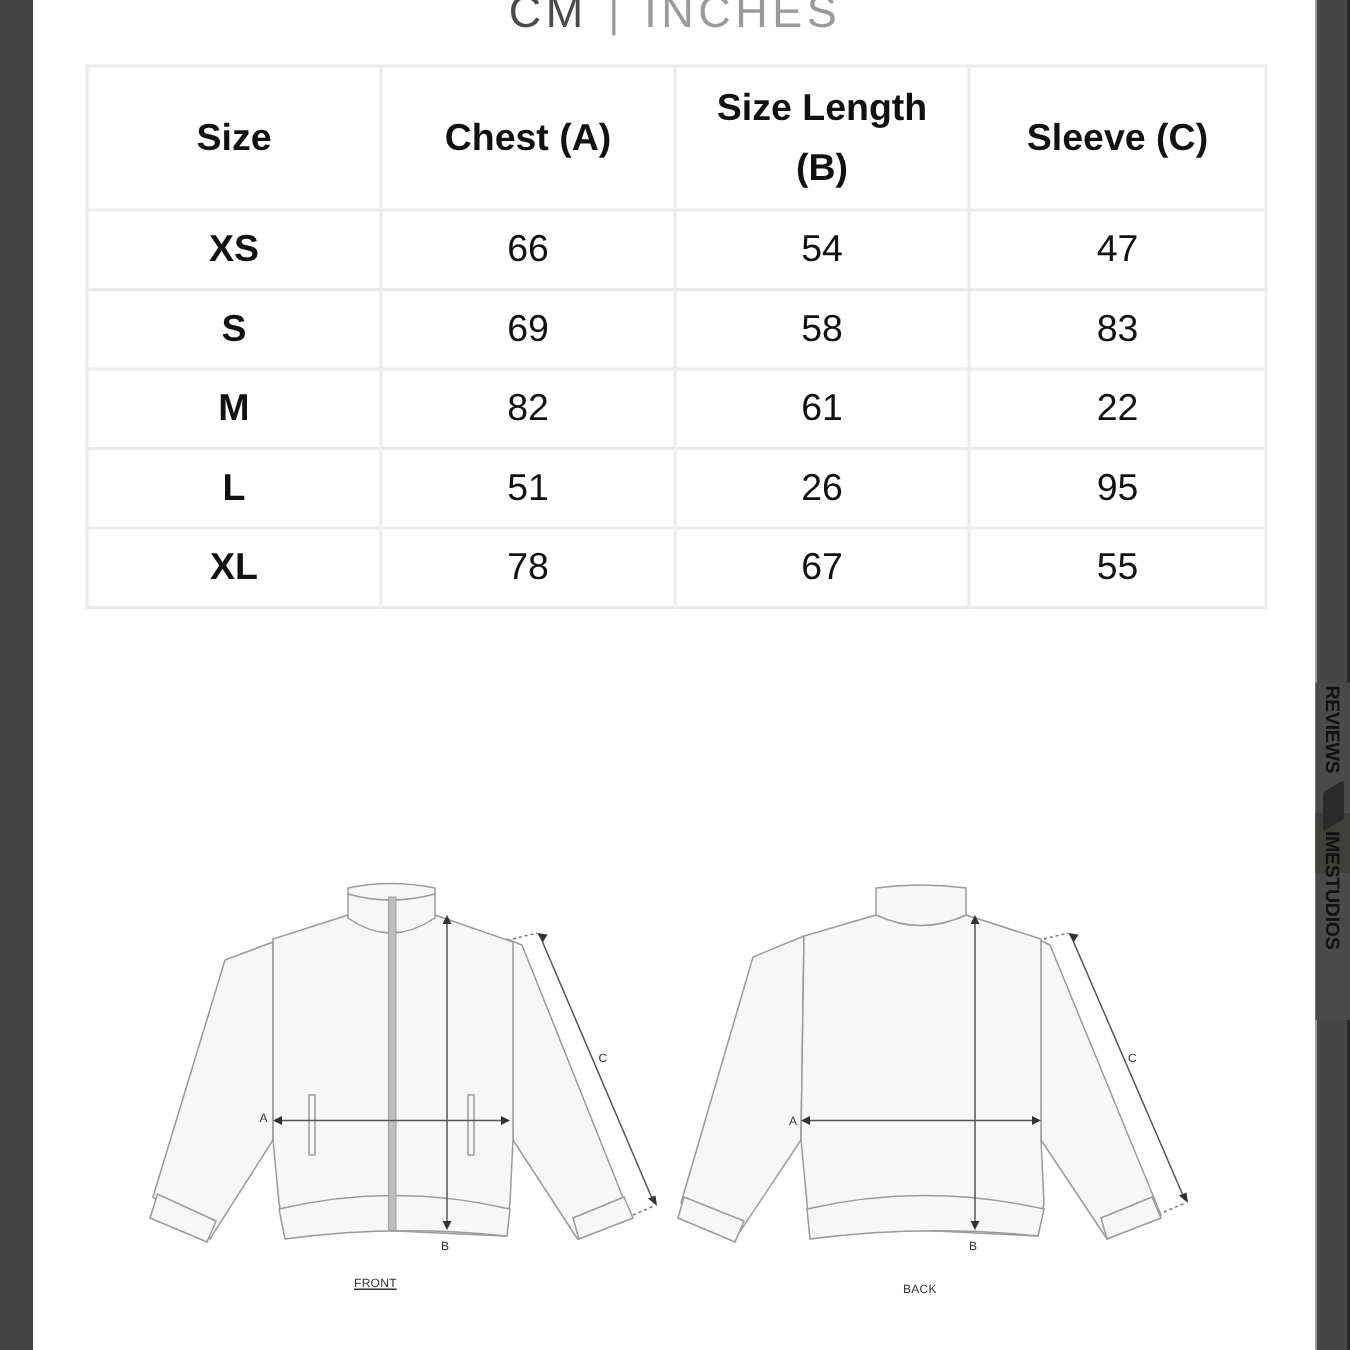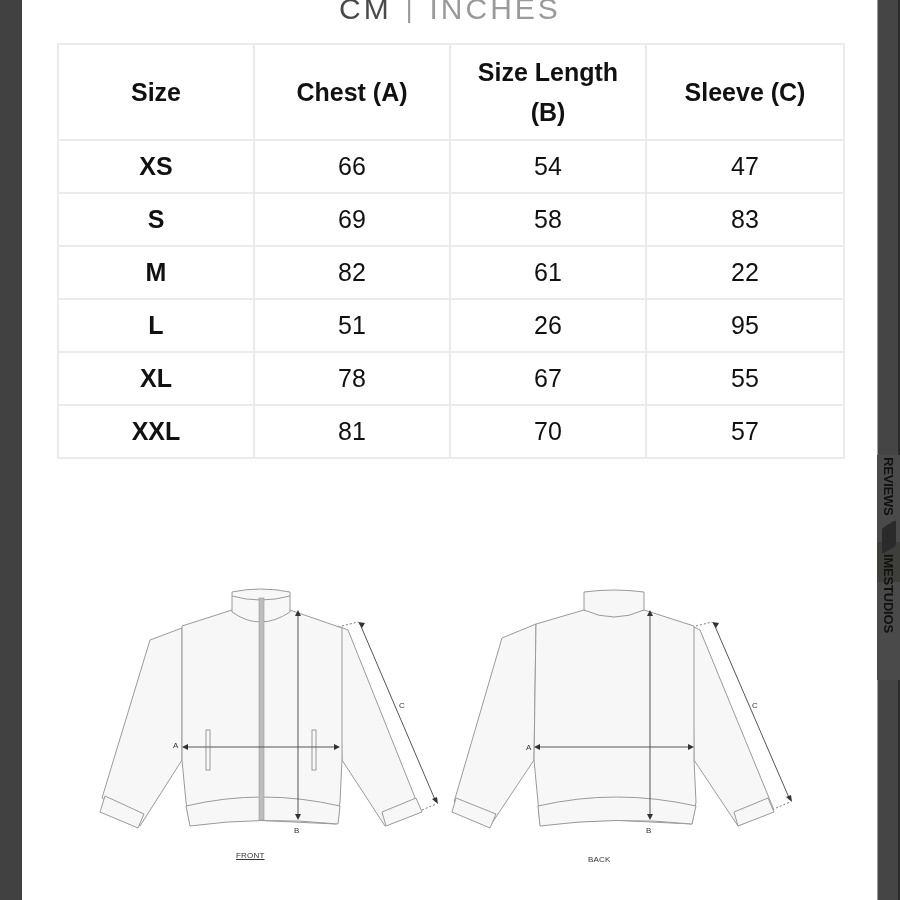--- a/index.html
+++ b/index.html
@@ -102,26 +102,20 @@
       <td class="size-cell">L</td>
       <td>51</td>
       <td>26</td>
       <td>95</td>
     </tr>
     <tr>
       <td class="size-cell">XL</td>
       <td>78</td>
       <td>67</td>
       <td>55</td>
-    </tr>
-    <tr>
-      <td class="size-cell">XXL</td>
-      <td>81</td>
-      <td>70</td>
-      <td>57</td>
     </tr>
   </tbody>
 </table>
 
 <div class="diagram front">
   <svg width="360" height="290" viewBox="0 0 360 290">
     <g fill="#f7f7f7" stroke="#9a9a9a" stroke-width="1">
 
       <path d="M92 48 L60 60 L12 218 L50 246 L92 180 Z"></path>
       <path d="M15 216 L10 232 L48 248 L54 234 Z"></path>
@@ -181,21 +175,21 @@
     <polygon points="210,240 207,234 213,234" fill="#333"></polygon>
     <line x1="274" y1="44" x2="350" y2="220" stroke="#555" stroke-width="1"></line>
     <polygon points="272,42 276,48 279,43" fill="#333"></polygon>
     <polygon points="352,222 346,217 351,215" fill="#333"></polygon>
     <line x1="256" y1="46" x2="272" y2="42" stroke="#777" stroke-dasharray="2,2"></line>
     <line x1="336" y1="228" x2="350" y2="222" stroke="#777" stroke-dasharray="2,2"></line>
   </svg>
   <span class="diag-label" style="left:86px;top:163px;">A</span>
   <span class="diag-label" style="left:206px;top:246px;">B</span>
   <span class="diag-label" style="left:312px;top:121px;">C</span>
-  <span class="diag-label" style="left:148px;top:275px;">BACK</span>
+  <span class="diag-label" style="left:162px;top:275px;">BACK</span>
 </div>
 
 <div class="right-rail">
     <div class="edge"></div>
   </div>
 
 <div class="reviews-tab">
   <div class="stars-block"></div>
   <div class="vtext">
     <span class="reviews-label">REVIEWS</span>

